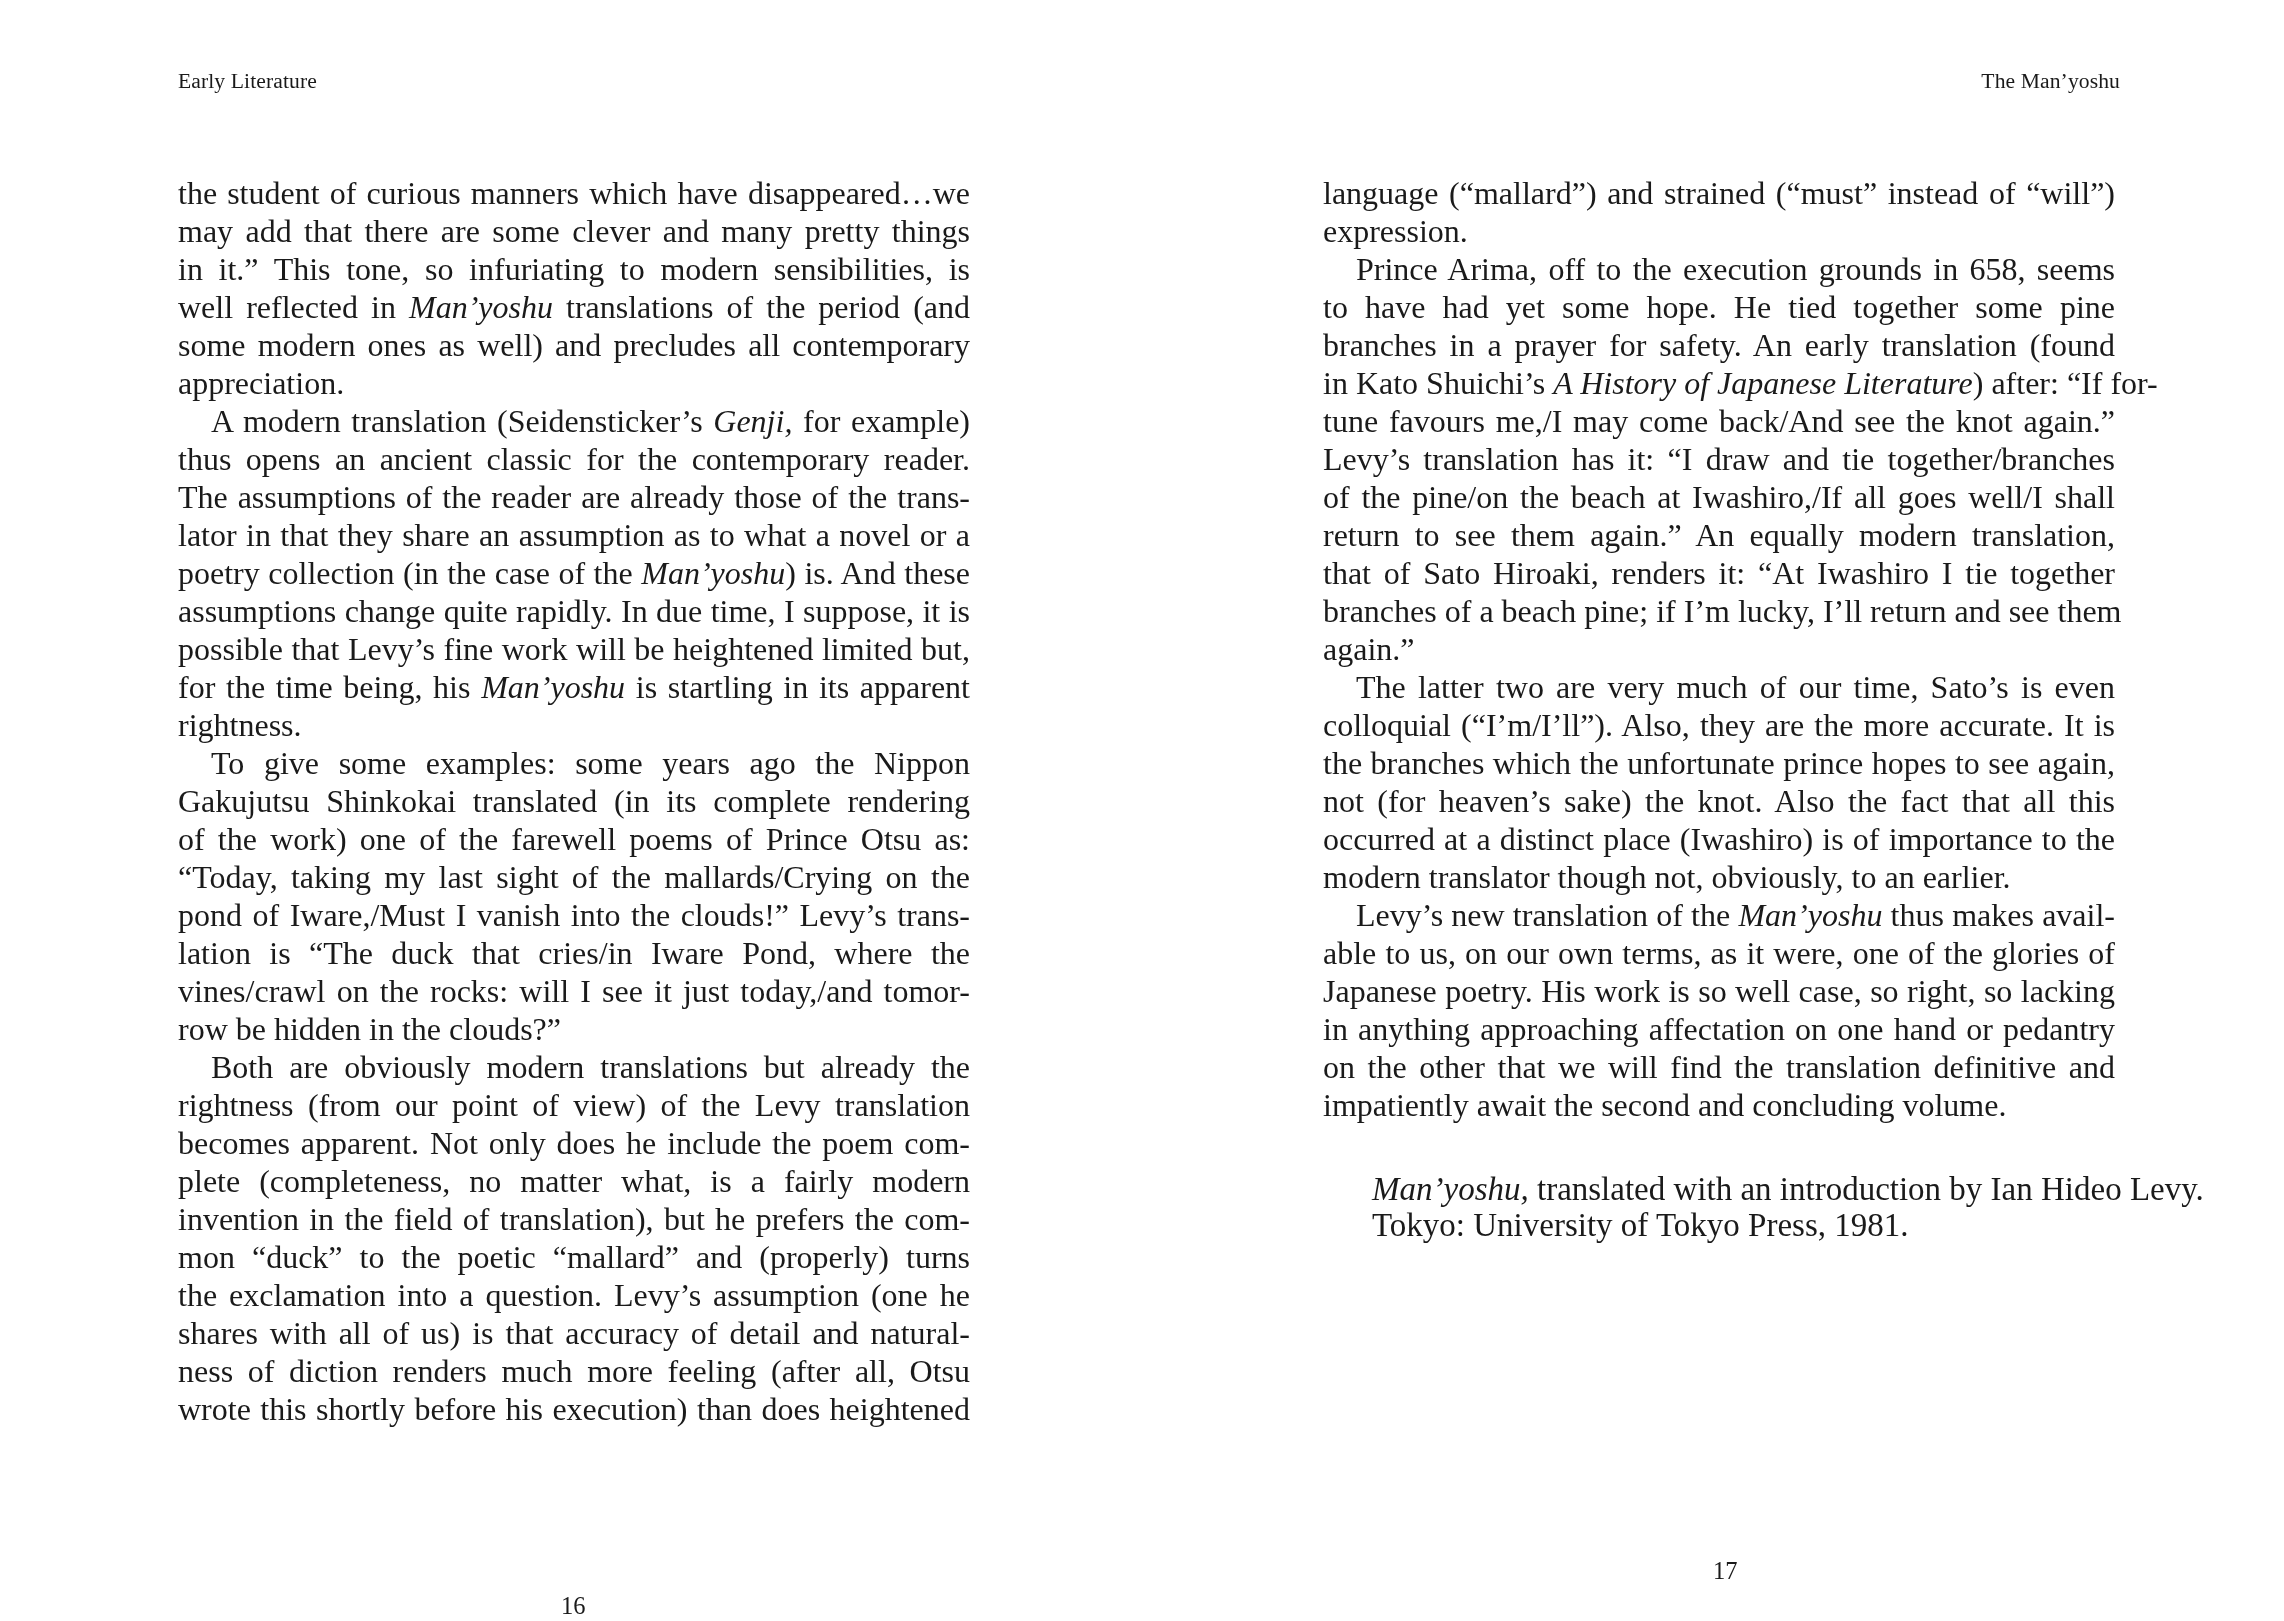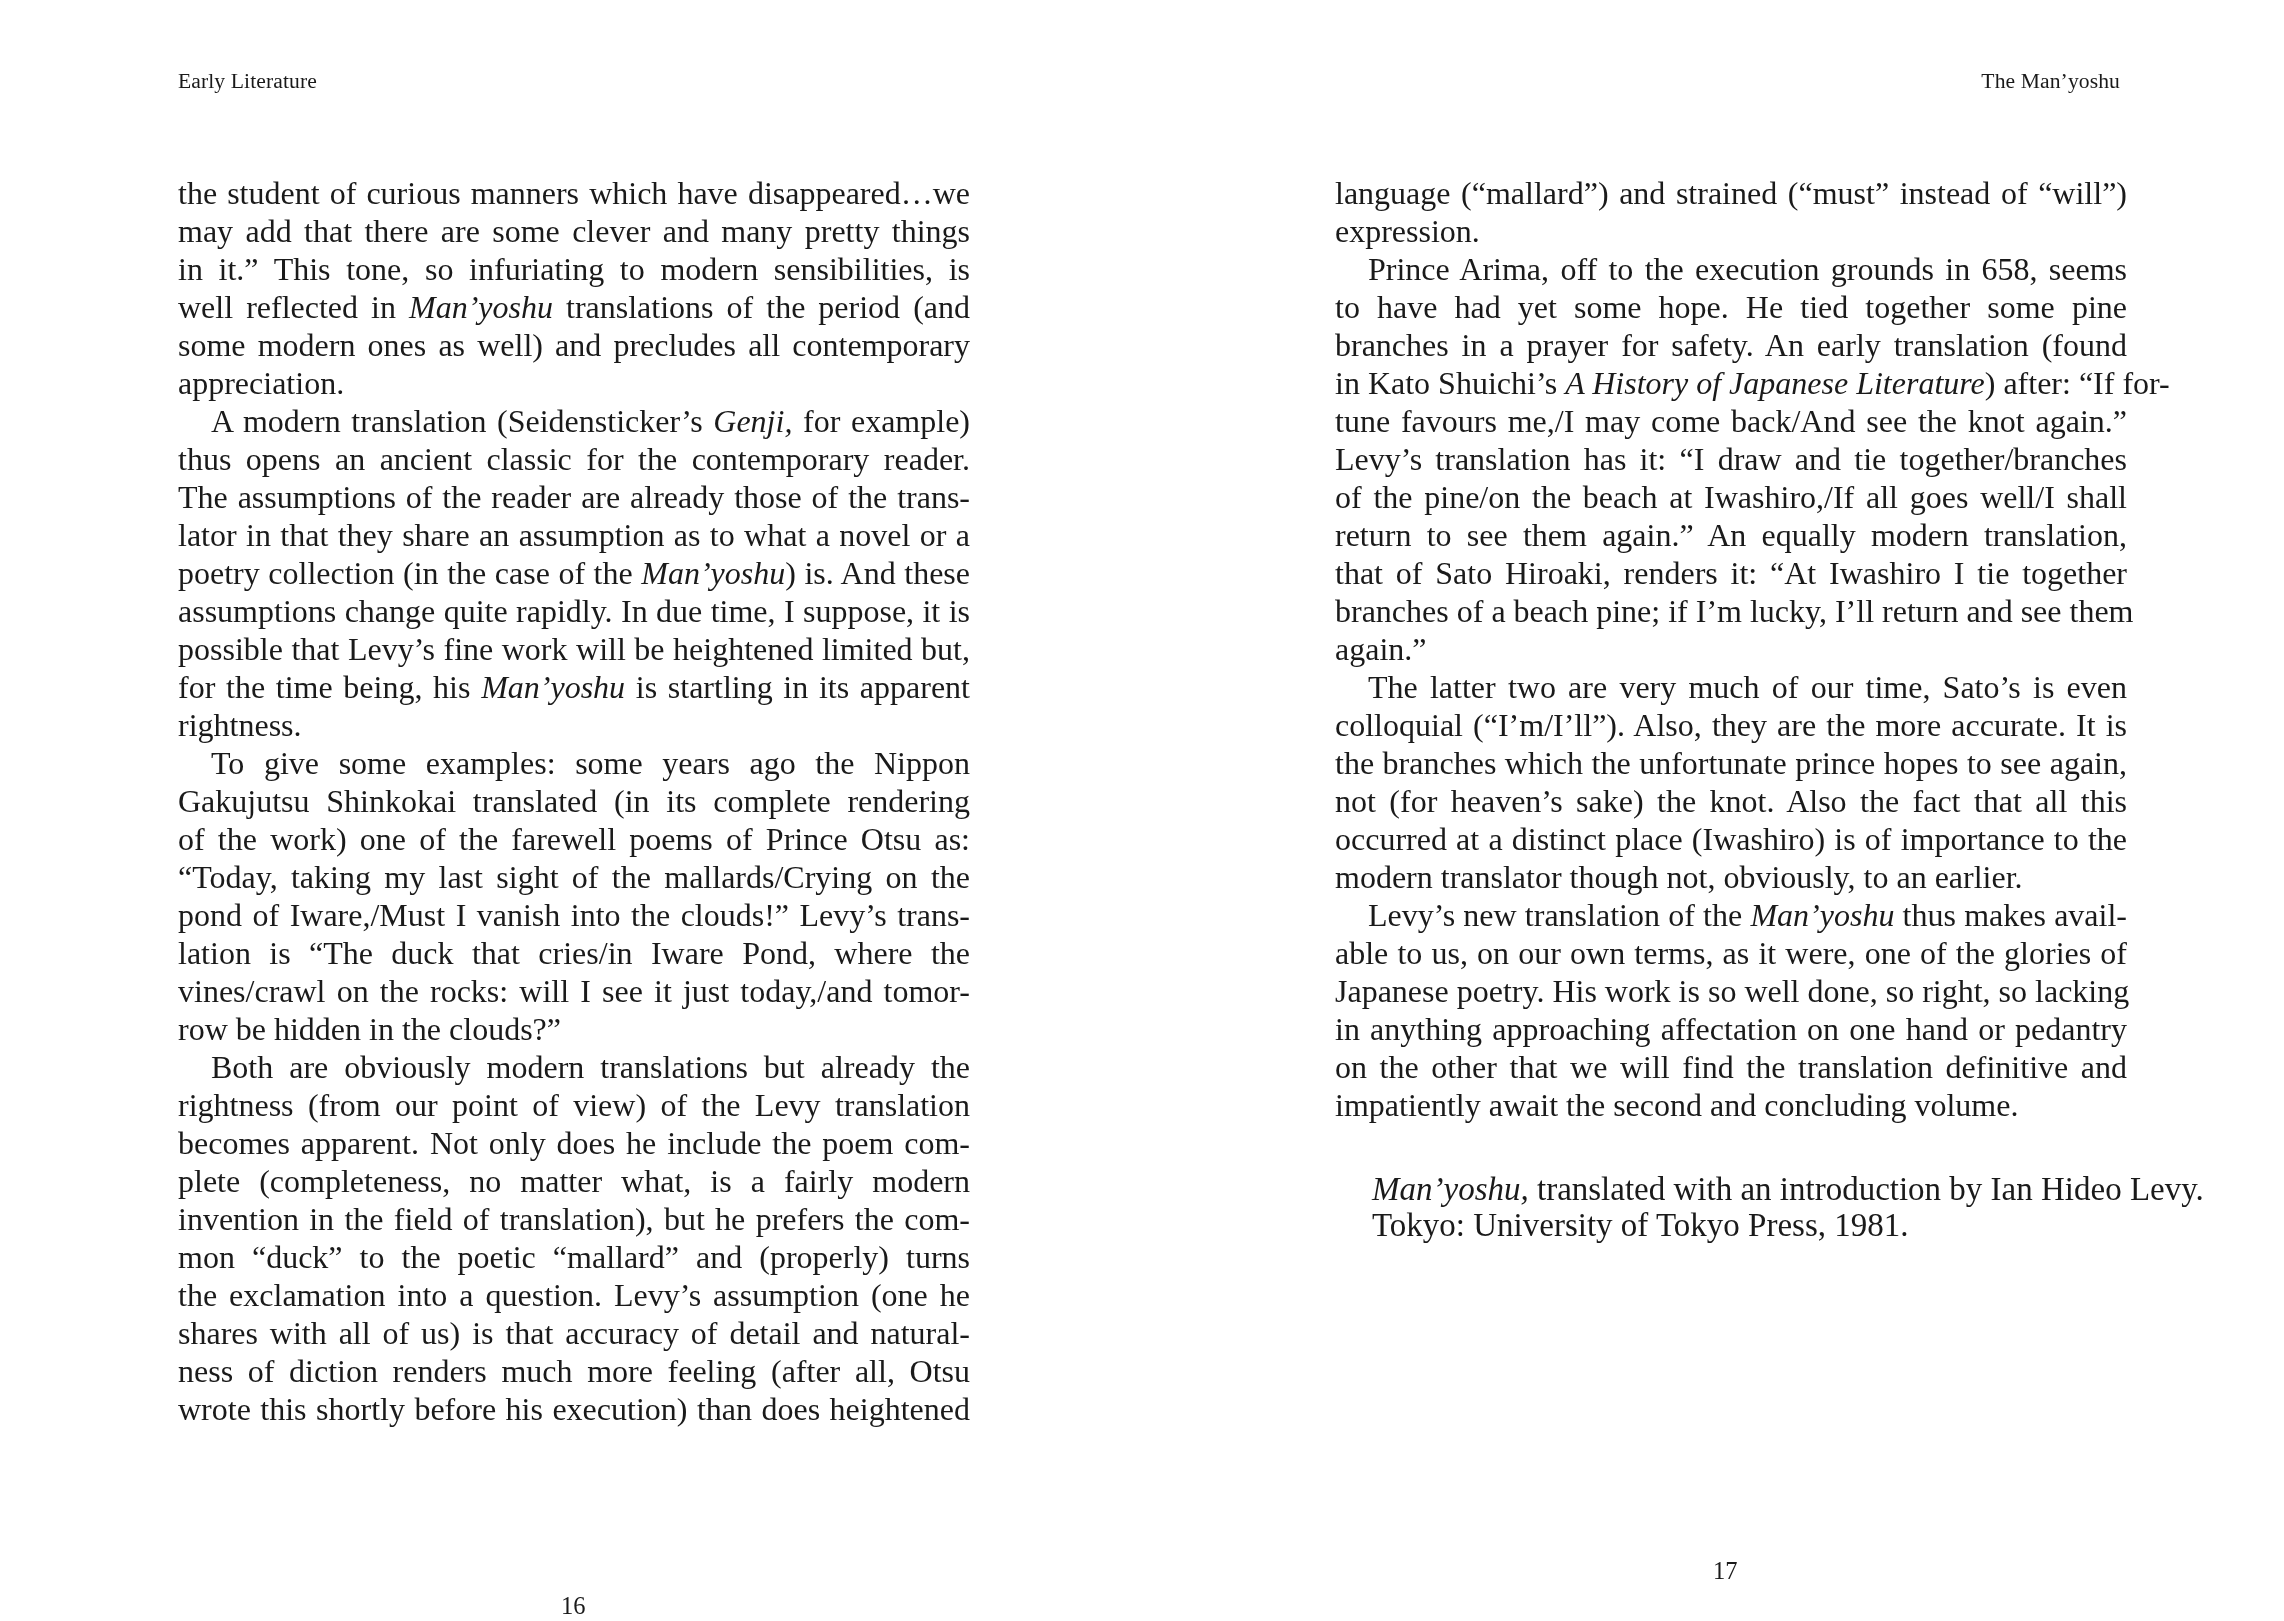--- a/index.html
+++ b/index.html
@@ -6,21 +6,21 @@
   body { width: 2285px; height: 1621px; position: relative; overflow: hidden;
          font-family: "Liberation Serif", "DejaVu Serif", serif; color: #1a1a1a; }
   .page { position: absolute; top: 0; height: 1621px; }
   .page-left { left: 0; width: 1142px; }
   .page-right { left: 1142px; width: 1143px; }
   .running-head { position: absolute; top: 69px; font-size: 21.6px; letter-spacing: 0.1px; font-family: Liberation Serif, serif; }
   .page-left .running-head { left: 178px; }
   .page-right .running-head { right: 165px; text-align: right; }
   .text-block { position: absolute; top: 174px; width: 792px; font-size: 32px; line-height: 38px; }
   .page-left .text-block { left: 178px; }
-  .page-right .text-block { left: 181px; margin-left: 12px; }
+  .page-right .text-block { left: 181px; }
   .line { display: block; height: 38px; white-space: nowrap; text-align: justify; text-align-last: justify; }
   .line.last { text-align-last: left; }
   .line.indent { padding-left: 33px; }
   .line em { font-style: italic; }
   .source-note { position: absolute; top: 1171px; left: 230px; width: 743px; font-size: 33px; line-height: 36px; }
   .source-note .line { height: 36px; }
   .folio { position: absolute; top: 1547px; font-size: 24.5px; }
   .page-left .folio { left: 561px; margin-top: 45px; }
   .page-right .folio { left: 571px; margin-top: 10px; }
 </style>
@@ -84,21 +84,21 @@
       <span class="line">branches of a beach pine; if I’m lucky, I’ll return and see them</span>
       <span class="line last">again.”</span>
       <span class="line indent">The latter two are very much of our time, Sato’s is even</span>
       <span class="line">colloquial (“I’m/I’ll”). Also, they are the more accurate. It is</span>
       <span class="line">the branches which the unfortunate prince hopes to see again,</span>
       <span class="line">not (for heaven’s sake) the knot. Also the fact that all this</span>
       <span class="line">occurred at a distinct place (Iwashiro) is of importance to the</span>
       <span class="line last">modern translator though not, obviously, to an earlier.</span>
       <span class="line indent"><span>Levy’s new translation of the </span><em>Man’yoshu</em><span> thus makes avail-</span></span>
       <span class="line">able to us, on our own terms, as it were, one of the glories of</span>
-      <span class="line">Japanese poetry. His work is so well done, so right, so lacking</span>
+      <span class="line">Japanese poetry. His work is so well case, so right, so lacking</span>
       <span class="line">in anything approaching affectation on one hand or pedantry</span>
       <span class="line">on the other that we will find the translation definitive and</span>
       <span class="line last">impatiently await the second and concluding volume.</span>
     </div>
   <div class="source-note">
       <span class="line"><span></span><em>Man’yoshu,</em><span> translated with an introduction by Ian Hideo Levy.</span></span>
       <span class="line last">Tokyo: University of Tokyo Press, 1981.</span>
     </div>
   <div class="folio">17</div>
 </div>

